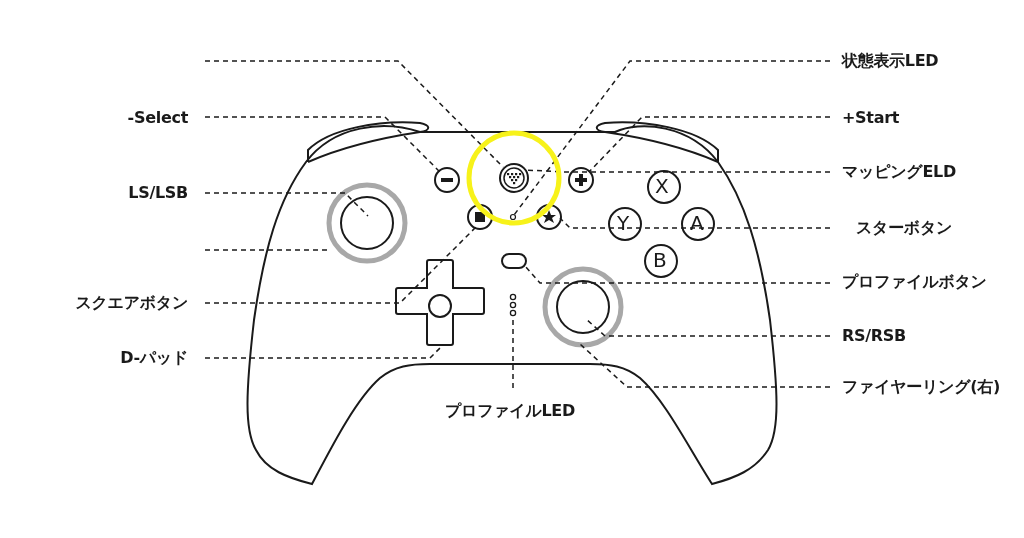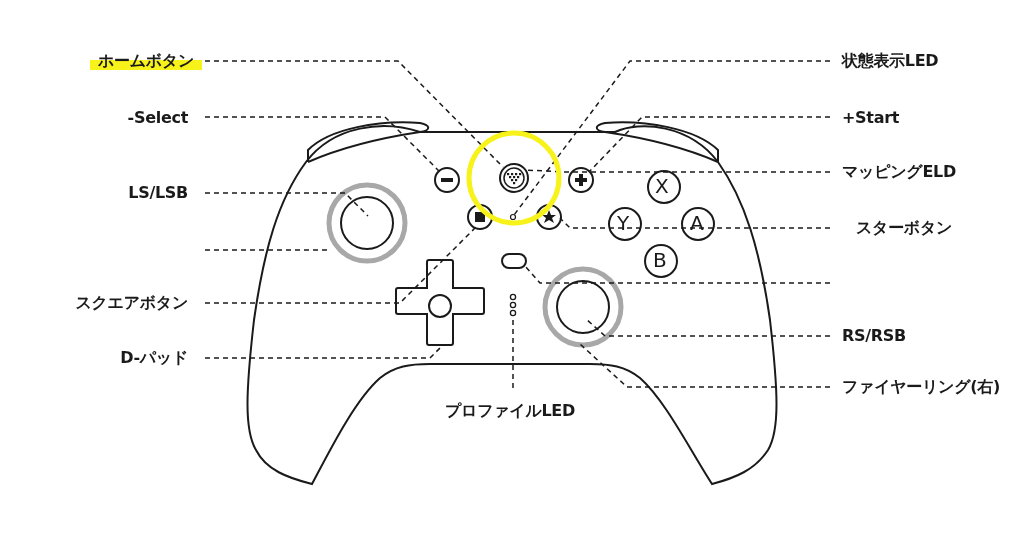--- a/index.html
+++ b/index.html
@@ -132,27 +132,27 @@
     </g>
 
     <circle cx="514" cy="178" r="45" fill="none" stroke="#f7f21a" stroke-width="5"></circle>
   </svg>
 
   <div class="label" style="left:655px;top:176px;font-size:20px;font-weight:normal;">X</div>
   <div class="label" style="left:617px;top:213px;font-size:20px;font-weight:normal;">Y</div>
   <div class="label" style="left:690px;top:213px;font-size:20px;font-weight:normal;">A</div>
   <div class="label" style="left:653px;top:250px;font-size:20px;font-weight:normal;">B</div>
 
-  <div class="label left highlight" style="right:822px;top:51px;">ホームボタン</div>
   <div class="label left" style="right:836px;top:108px;text-align:center;">-Select</div>
   <div class="label left" style="right:836px;top:183px;">LS/LSB</div>
   <div class="label left" style="right:836px;top:293px;">スクエアボタン</div>
   <div class="label left" style="right:836px;top:348px;">D-パッド</div>
 
   <div class="label" style="left:842px;top:51px;">状態表示LED</div>
   <div class="label" style="left:842px;top:108px;">+Start</div>
   <div class="label" style="left:842px;top:162px;">マッピングELD</div>
   <div class="label" style="left:856px;top:218px;">スターボタン</div>
+  <div class="label" style="left:842px;top:272px;">プロファイルボタン</div>
   <div class="label" style="left:842px;top:326px;">RS/RSB</div>
   <div class="label" style="left:445px;top:401px;">プロファイルLED</div>
 
   <div class="label" style="left:842px;top:377px;">ファイヤーリング(右)</div>
 </div>
 
 </body></html>

